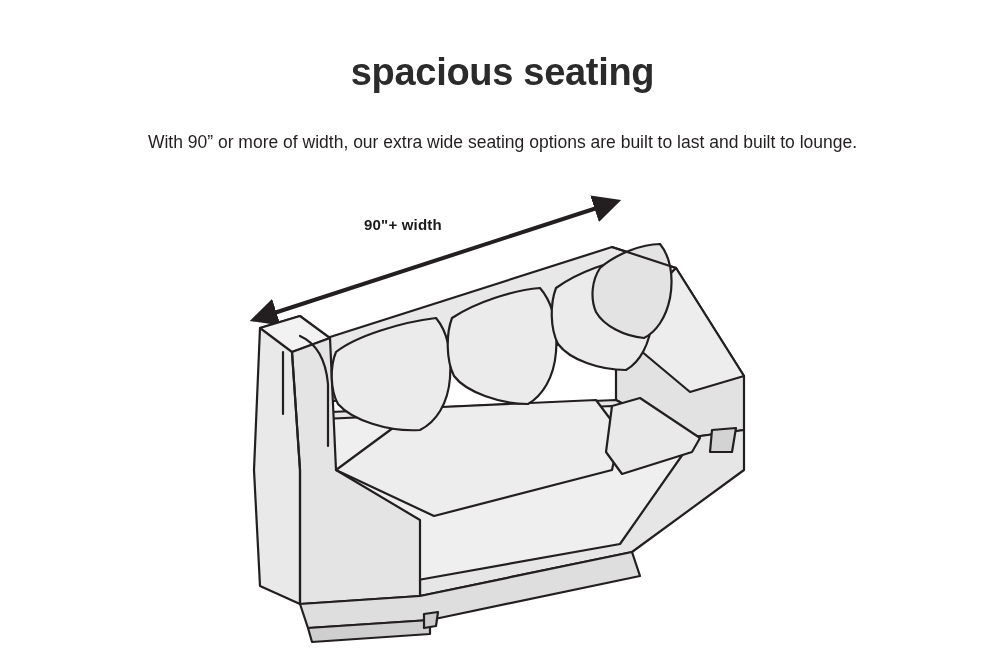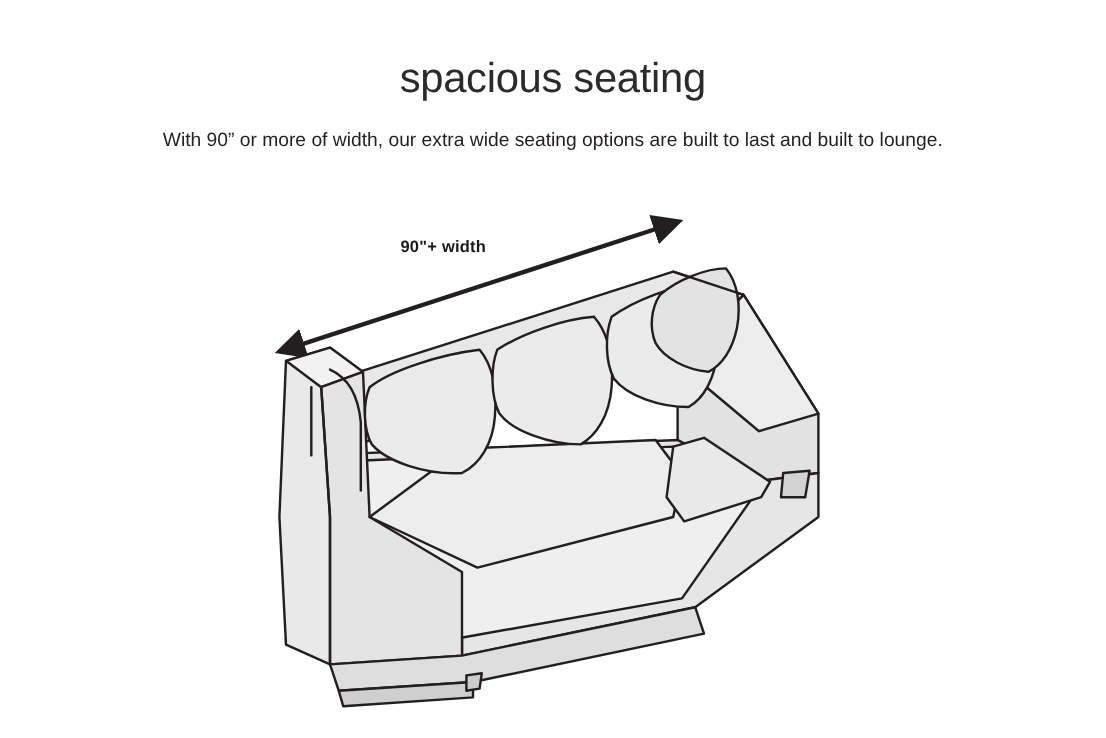--- a/index.html
+++ b/index.html
@@ -21,28 +21,28 @@
     height: 671px;
     background: #ffffff;
   }
   .headline {
     position: absolute;
     top: 52px;
     left: 0;
     width: 1005px;
     text-align: center;
     font-size: 38px;
-    font-weight: normal;
+    font-weight: bold;
     letter-spacing: -0.3px;
     color: #2b2b2b;
     line-height: 1.1;
   }
   .subcopy {
     position: absolute;
-    top: 115px;
+    top: 130px;
     left: 0;
     width: 1005px;
     text-align: center;
     font-size: 17.5px;
     line-height: 1.48;
     color: #231f20;
   }
   .subcopy .line {
     display: block;
   }

